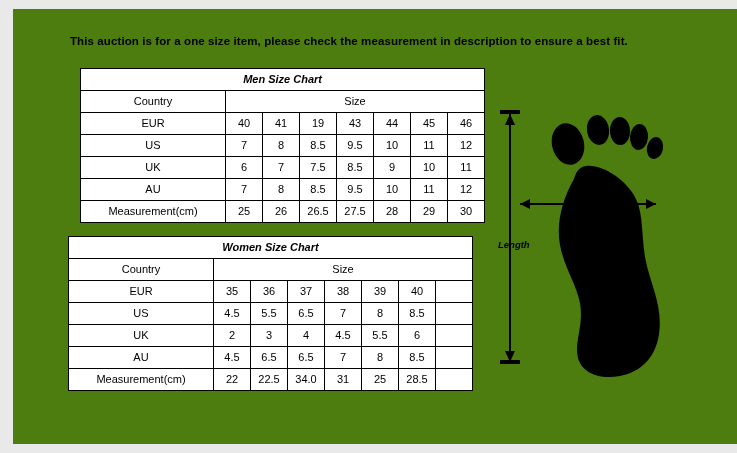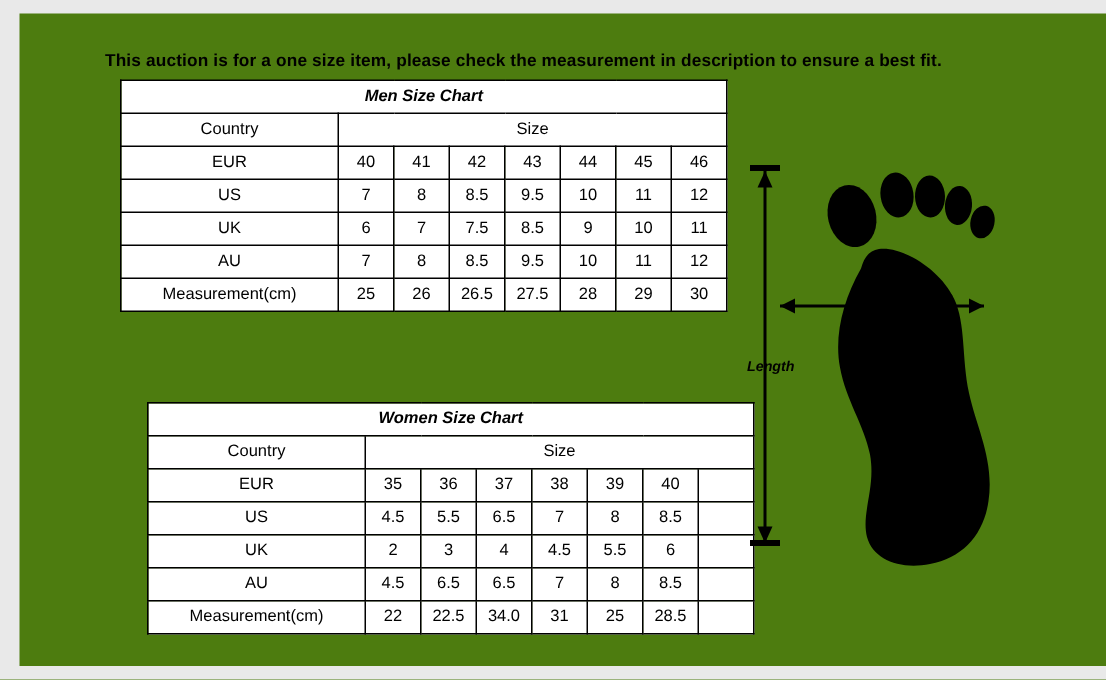--- a/index.html
+++ b/index.html
@@ -51,28 +51,27 @@
     font-style: italic;
     font-weight: bold;
     font-size: 11.5px;
     color: #333;
   }
   td.rowlabel {
     font-size: 11px;
   }
   #men-chart {
     left: 67px;
-    top: 44px;
+    top: 59px;
     width: 405px;
   }
   #women-chart {
-    left: 85px;
+    left: 55px;
     top: 227px;
     width: 405px;
-    margin-top: 32px;
   }
   .foot-wrap {
     position: absolute;
     left: 483px;
     top: 95px;
     width: 215px;
     height: 280px;
   }
   .foot-wrap svg {
     display: block;
@@ -118,21 +117,21 @@
         <td class="title" colspan="8">Men Size Chart</td>
       </tr>
       <tr>
         <td>Country</td>
         <td colspan="7">Size</td>
       </tr>
       <tr>
         <td class="rowlabel">EUR</td>
         <td>40</td>
         <td>41</td>
-        <td>42</td>
+        <td>19</td>
         <td>43</td>
         <td>44</td>
         <td>45</td>
         <td>46</td>
       </tr>
       <tr>
         <td class="rowlabel">US</td>
         <td>7</td>
         <td>8</td>
         <td>8.5</td>

